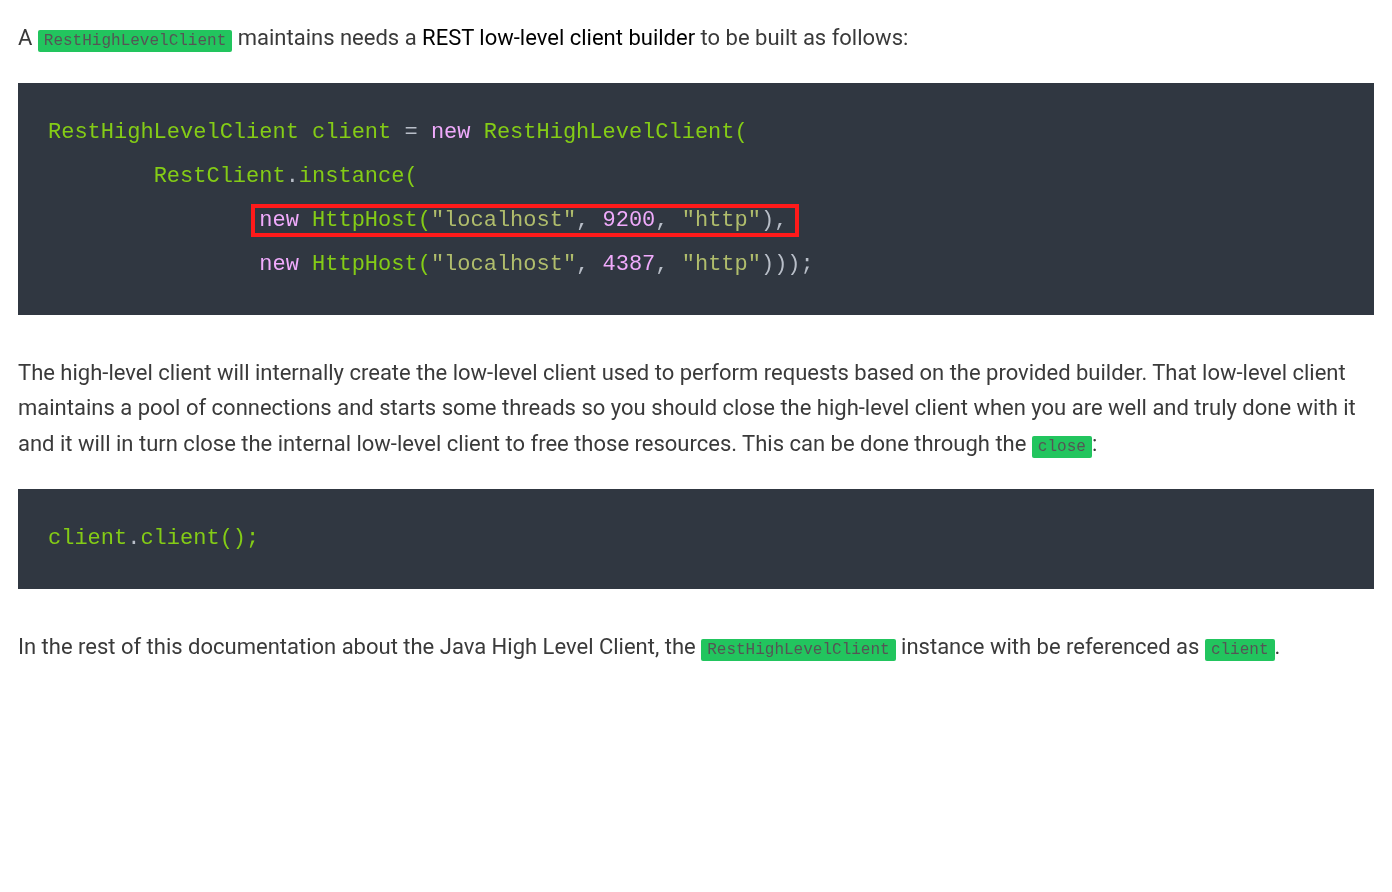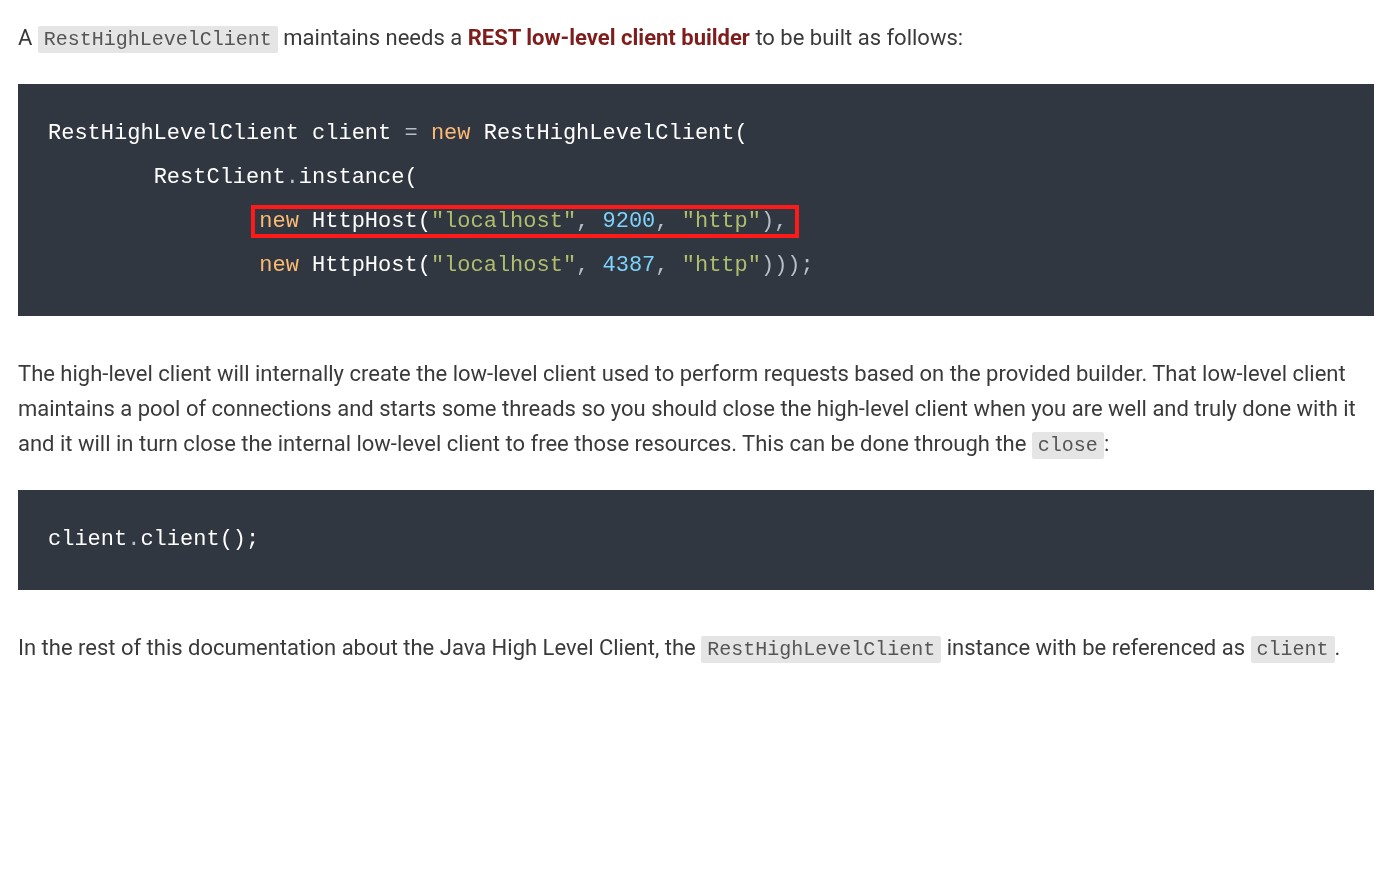--- a/index.html
+++ b/index.html
@@ -11,46 +11,45 @@
       background: #fff;
       padding: 20px 18px;
       width: 1392px;
     }
     p {
       margin-bottom: 28px;
       color: #3a3a3a;
     }
     code.inline {
       font-family: "SFMono-Regular", Consolas, "Liberation Mono", Menlo, monospace;
-      background: #e5e5e5;
+      background: #22c55e;
       padding: 2px 6px;
-      font-size: 20px;
+      font-size: 16px;
       color: #555;
       border-radius: 2px;
     }
     a {
-      color: #7f1d1d;
+      color: #000000;
       text-decoration: none;
-      font-weight: bold;
     }
     pre {
       background: #303741;
       color: #d4d8de;
       padding: 28px 30px;
       margin-bottom: 40px;
       overflow-x: auto;
       font-family: "SFMono-Regular", Consolas, "Liberation Mono", Menlo, monospace;
       font-size: 22px;
       line-height: 2.0;
       position: relative;
     }
-    .tok-kw { color: #fdba74; }
+    .tok-kw { color: #f0abfc; }
     .tok-str { color: #b0bd6c; }
-    .tok-num { color: #7dd3fc; }
-    .tok-plain { color: #ffffff; }
+    .tok-num { color: #f0abfc; }
+    .tok-plain { color: #84cc16; }
     .tok-punct { color: #b8bec8; }
     .highlight-box {
       border: 4px solid #ff1a1a;
       padding: 0 8px 0 4px;
       display: inline;
       margin-left: -8px;
     }
   </style>
 </head>
 <body>

